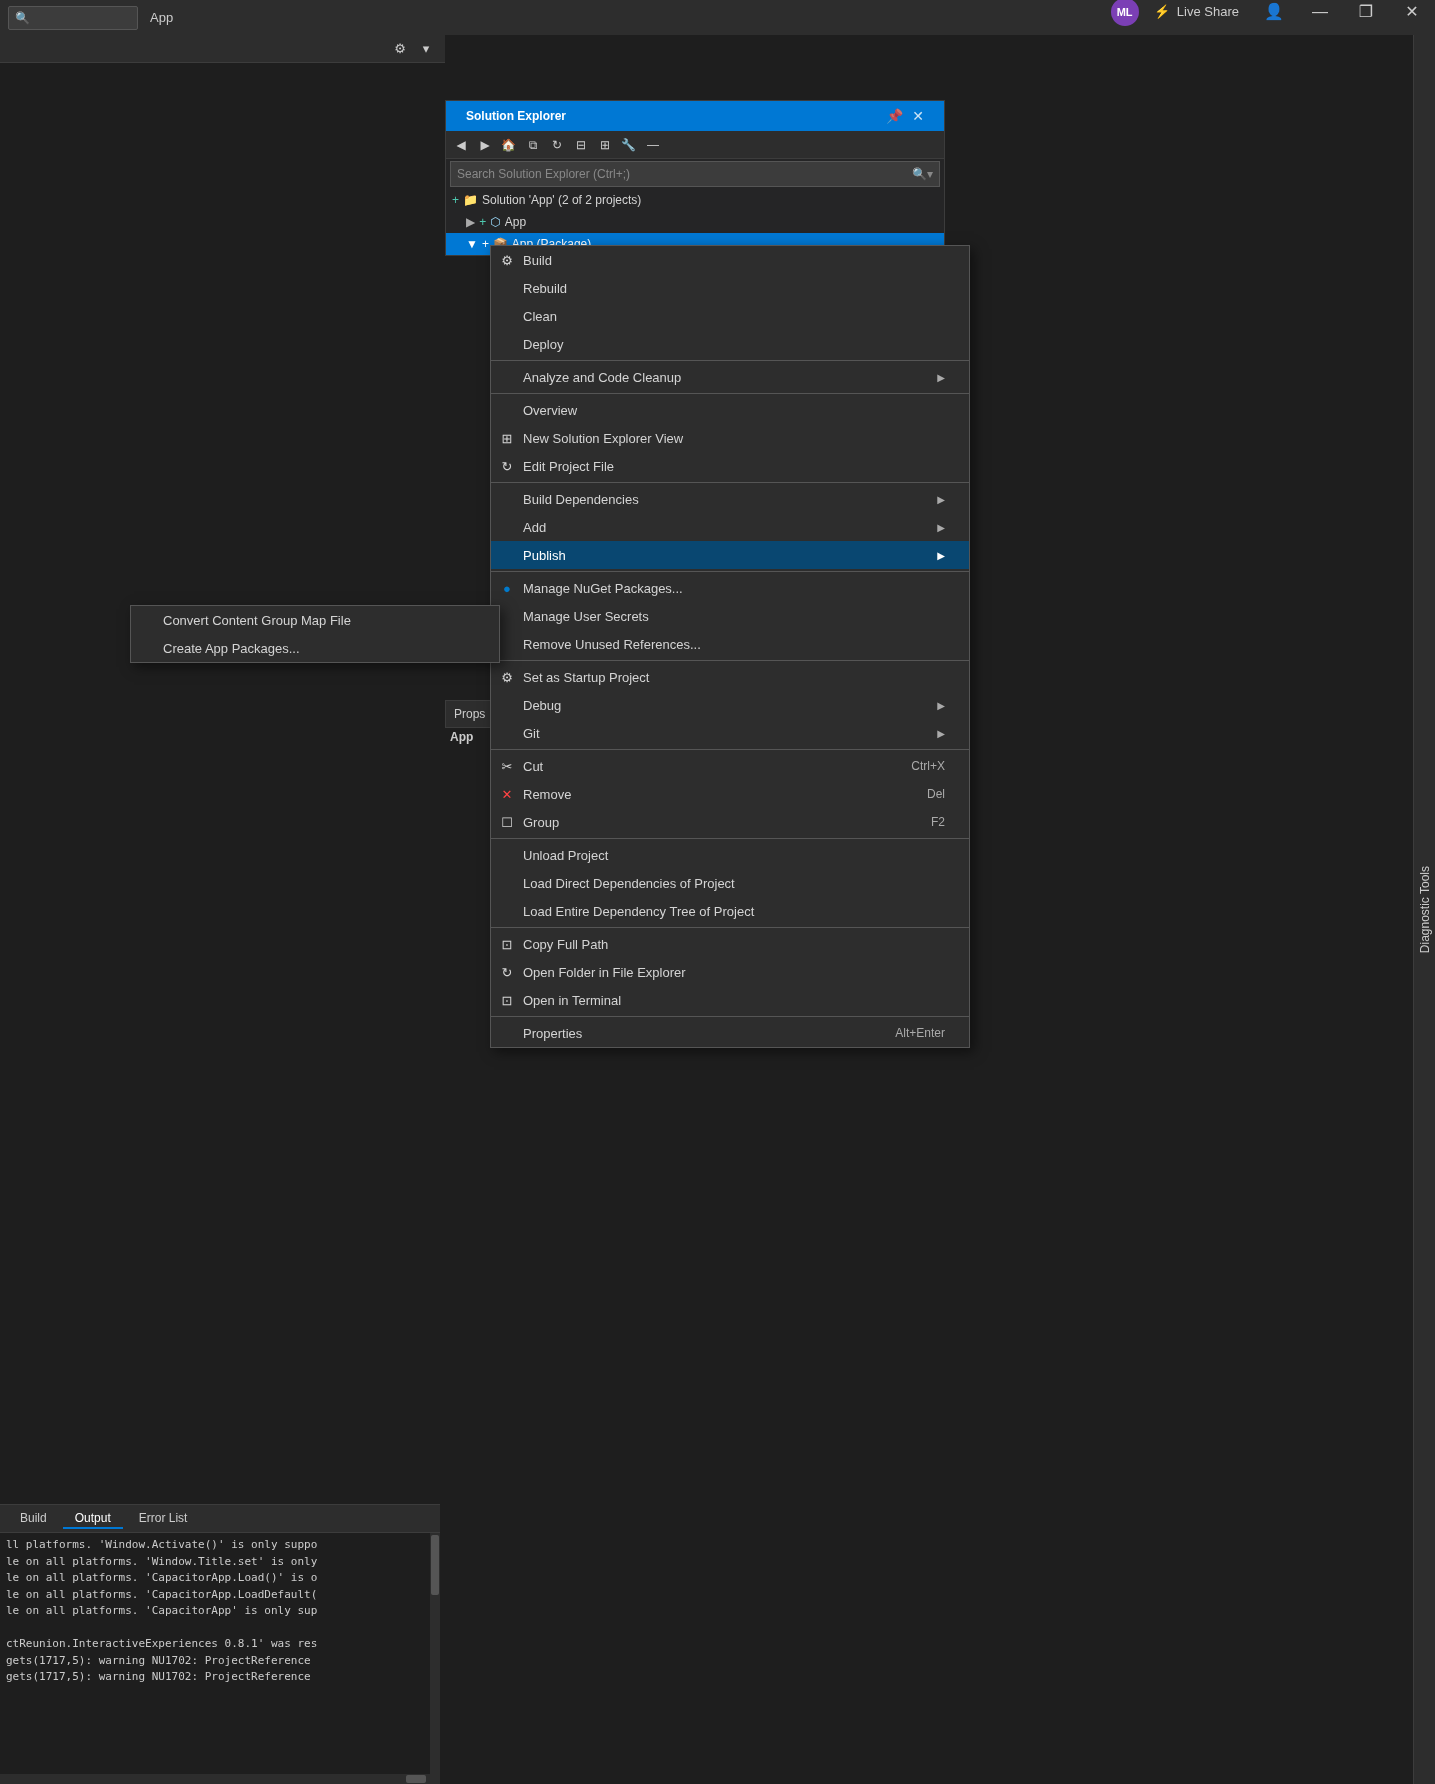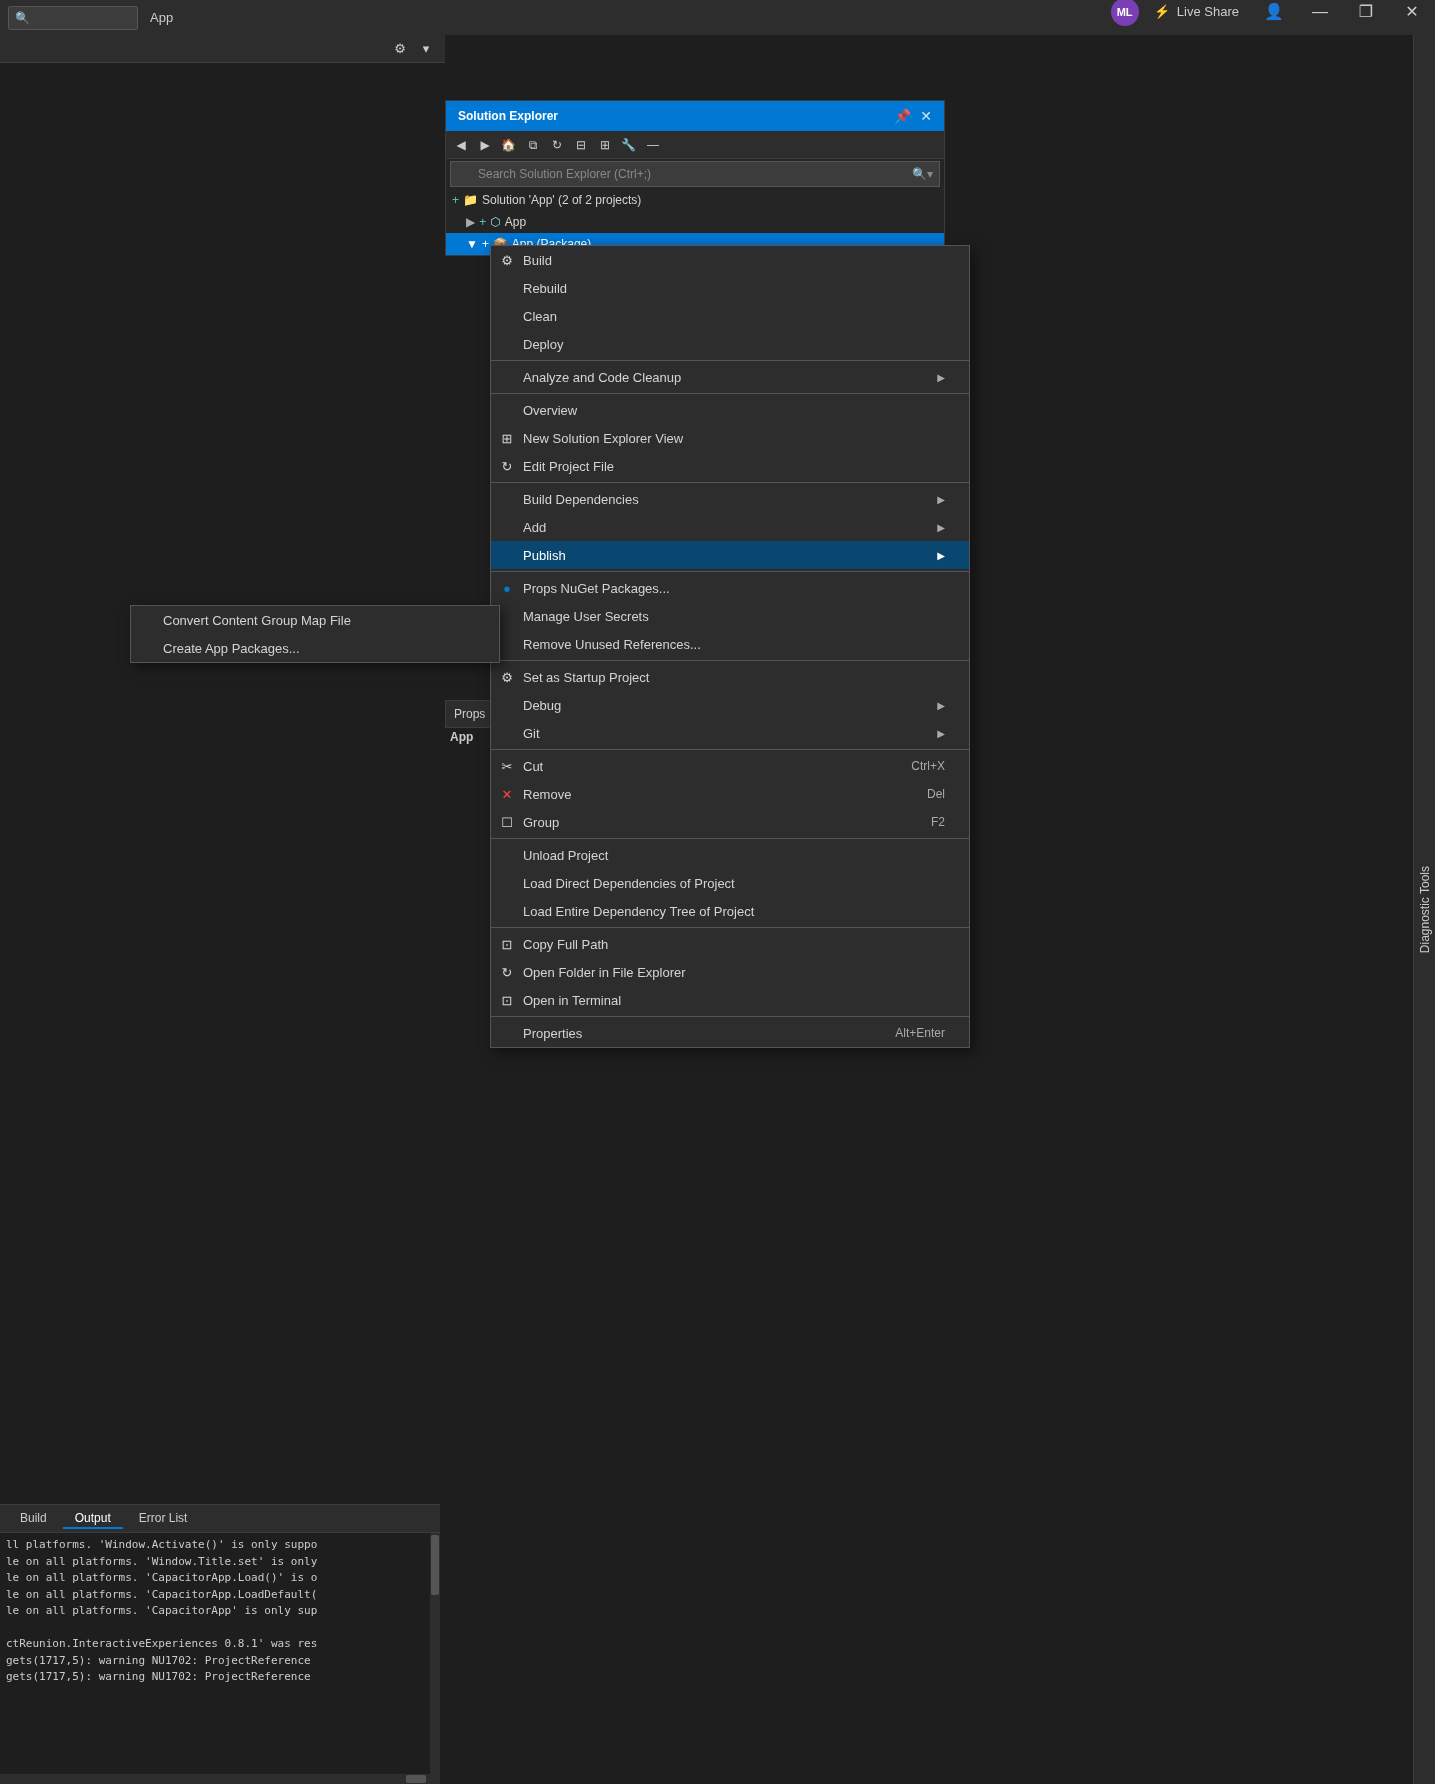--- a/index.html
+++ b/index.html
@@ -112,21 +112,21 @@
       width: 500px;
       background: #252526;
       border: 1px solid #3c3c3c;
       z-index: 10;
     }
     .se-header {
       height: 30px;
       background: #0078d4;
       display: flex;
       align-items: center;
-      padding: 0 12px;
+      padding: 0 20px;
       gap: 8px;
     }
     .se-title {
       color: white;
       font-size: 12px;
       font-weight: 600;
       flex: 1;
     }
     .se-header-btn {
       color: white;
@@ -436,21 +436,21 @@
     <div class="se-toolbar-btn">▶</div>
     <div class="se-toolbar-btn">🏠</div>
     <div class="se-toolbar-btn">⧉</div>
     <div class="se-toolbar-btn">↻</div>
     <div class="se-toolbar-btn">⊟</div>
     <div class="se-toolbar-btn">⊞</div>
     <div class="se-toolbar-btn">🔧</div>
     <div class="se-toolbar-btn">—</div>
   </div>
   <div class="se-search">
-    <span style="color:#888;font-size:12px;margin-left:21px;">Search Solution Explorer (Ctrl+;)</span>
+    <span style="color:#888;font-size:12px;">Search Solution Explorer (Ctrl+;)</span>
     <span style="color:#888;">🔍▾</span>
   </div>
 
   <div class="se-tree-item">
     <span style="color:#4ec9b0;">+</span>
     <span>📁</span>
     <span>Solution 'App' (2 of 2 projects)</span>
   </div>
   <div class="se-tree-item" style="padding-left:20px;">
     <span style="color:#aaa;">▶</span>
@@ -530,21 +530,21 @@
   <div class="ctx-item highlighted">
     <div class="ctx-item-left">
       <span>Publish</span>
     </div>
     <span class="ctx-arrow" style="color:white;">▶</span>
   </div>
   <div class="ctx-separator"></div>
   <div class="ctx-item">
     <div class="ctx-item-left">
       <span class="ctx-icon" style="color:#007acc;">●</span>
-      <span>Props NuGet Packages...</span>
+      <span>Manage NuGet Packages...</span>
     </div>
   </div>
   <div class="ctx-item">
     <div class="ctx-item-left">
       <span>Manage User Secrets</span>
     </div>
   </div>
   <div class="ctx-item">
     <div class="ctx-item-left">
       <span>Remove Unused References...</span>

